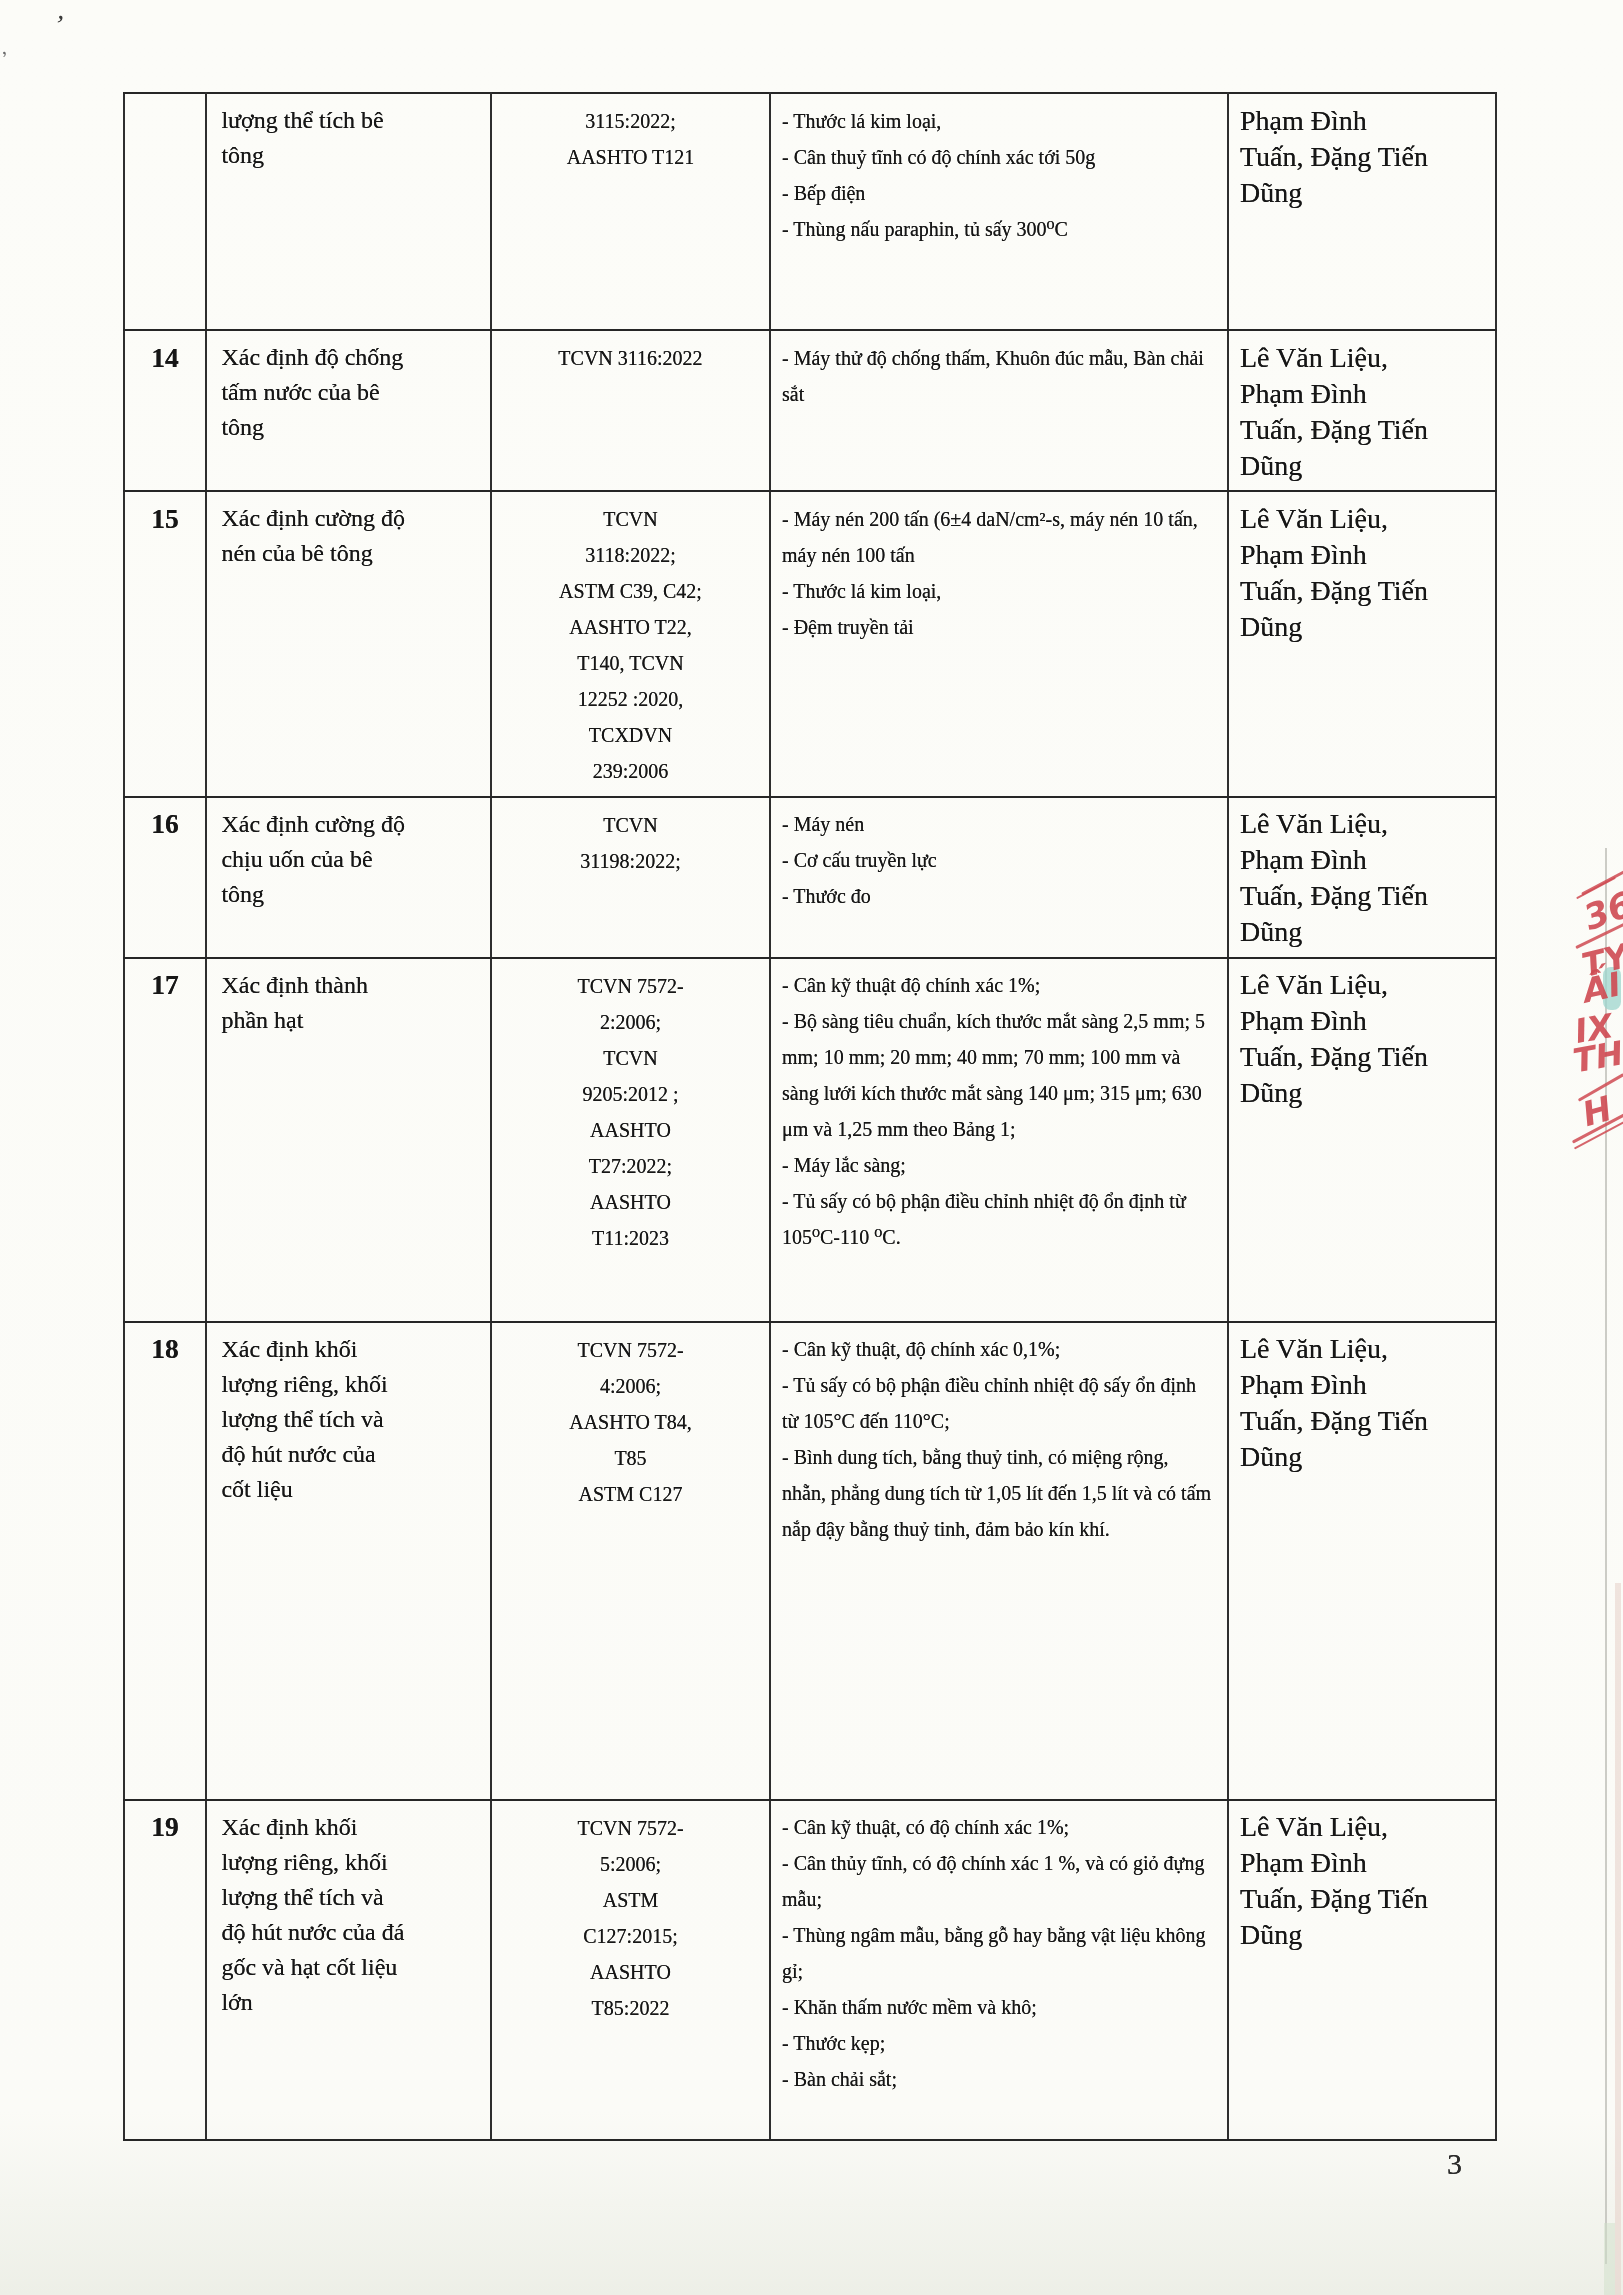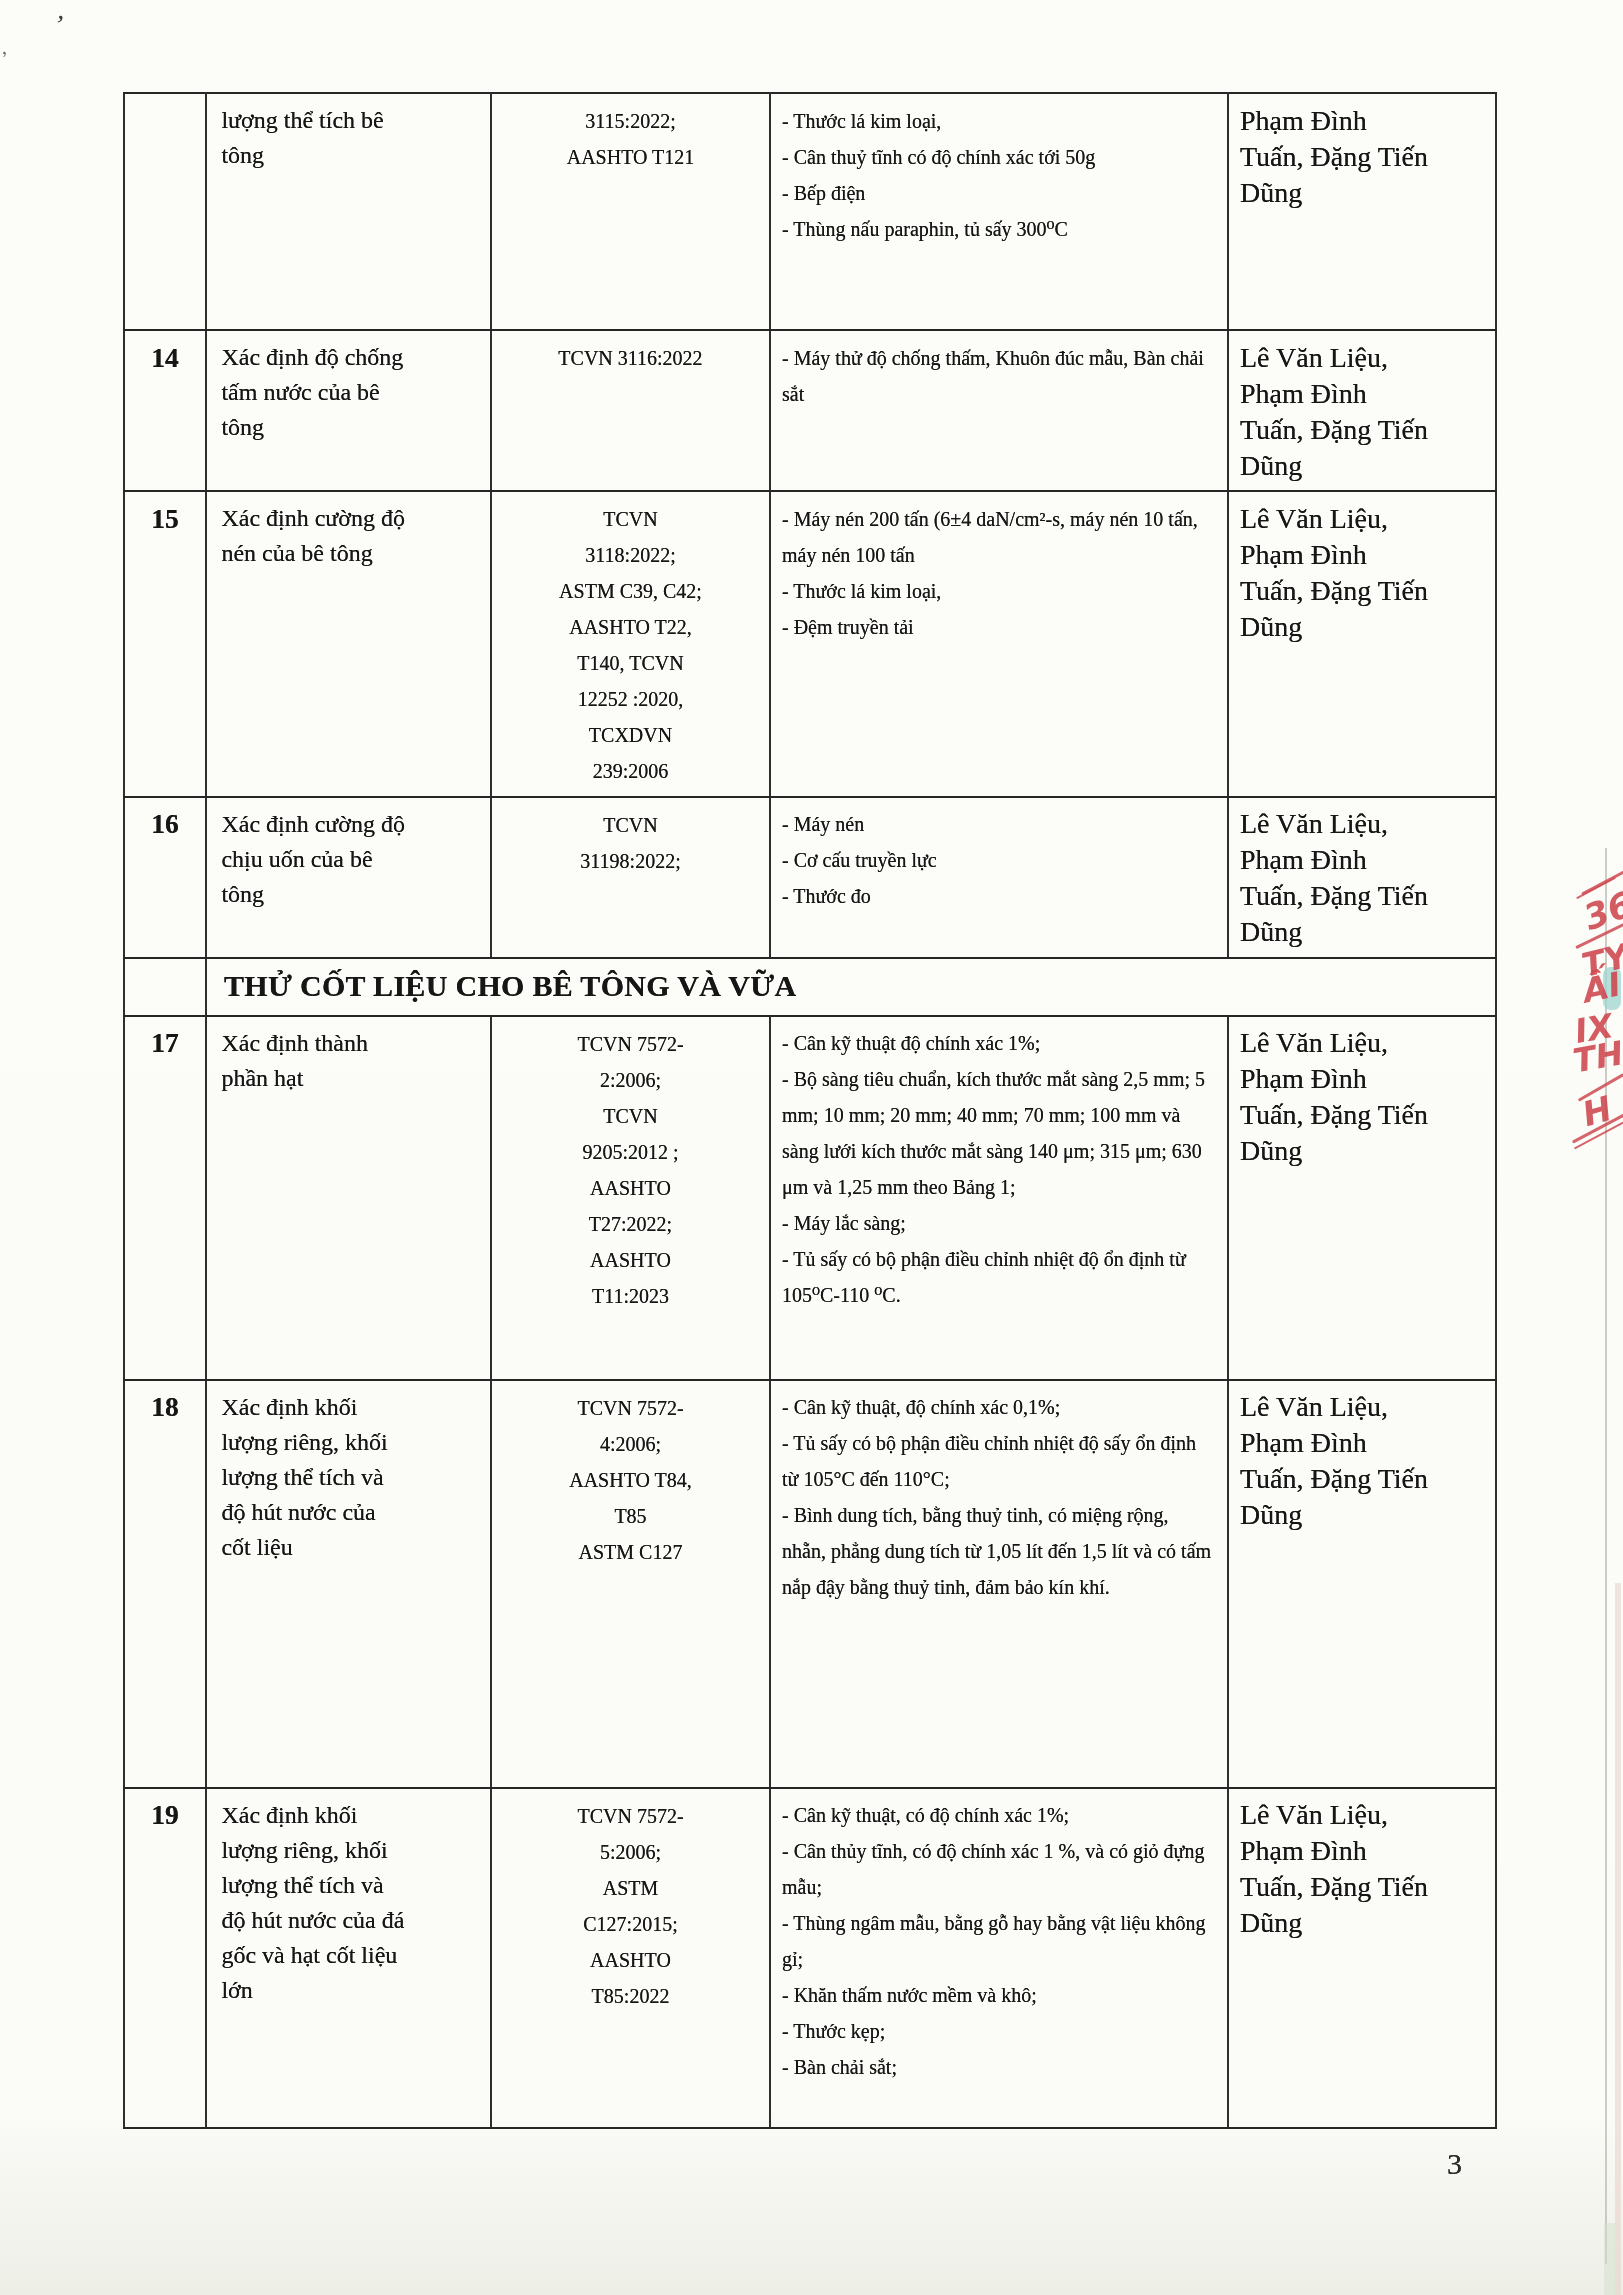--- a/index.html
+++ b/index.html
@@ -162,24 +162,20 @@
           <div class="bullet cell-text">- Cơ cấu truyền lực</div>
           <div class="bullet cell-text">- Thước đo</div>
         </td>
         <td class="c-pers">
           <div class="line cell-text">Lê Văn Liệu,</div>
           <div class="line cell-text">Phạm Đình</div>
           <div class="line cell-text">Tuấn, Đặng Tiến</div>
           <div class="line cell-text">Dũng</div>
         </td>
       </tr>
-      <tr style="height: 58px;">
-        <td class="c-no"></td>
-        <td class="c-section cell-text" colspan="4">THỬ CỐT LIỆU CHO BÊ TÔNG VÀ VỮA</td>
-      </tr>
       <tr style="height: 364px;">
         <td class="c-no cell-text">17</td>
         <td class="c-name">
           <div class="line cell-text">Xác định thành</div>
           <div class="line cell-text">phần hạt</div>
         </td>
         <td class="c-std">
           <div class="line cell-text">TCVN 7572-</div>
           <div class="line cell-text">2:2006;</div>
           <div class="line cell-text">TCVN</div>
@@ -195,21 +191,21 @@
           <div class="bullet cell-text">- Máy lắc sàng;</div>
           <div class="bullet cell-text">- Tủ sấy có bộ phận điều chỉnh nhiệt độ ổn định từ 105⁰C-110 ⁰C.</div>
         </td>
         <td class="c-pers">
           <div class="line cell-text">Lê Văn Liệu,</div>
           <div class="line cell-text">Phạm Đình</div>
           <div class="line cell-text">Tuấn, Đặng Tiến</div>
           <div class="line cell-text">Dũng</div>
         </td>
       </tr>
-      <tr style="height: 408px;">
+      <tr style="height: 478px;">
         <td class="c-no cell-text">18</td>
         <td class="c-name">
           <div class="line cell-text">Xác định khối</div>
           <div class="line cell-text">lượng riêng, khối</div>
           <div class="line cell-text">lượng thể tích và</div>
           <div class="line cell-text">độ hút nước của</div>
           <div class="line cell-text">cốt liệu</div>
         </td>
         <td class="c-std">
           <div class="line cell-text">TCVN 7572-</div>

